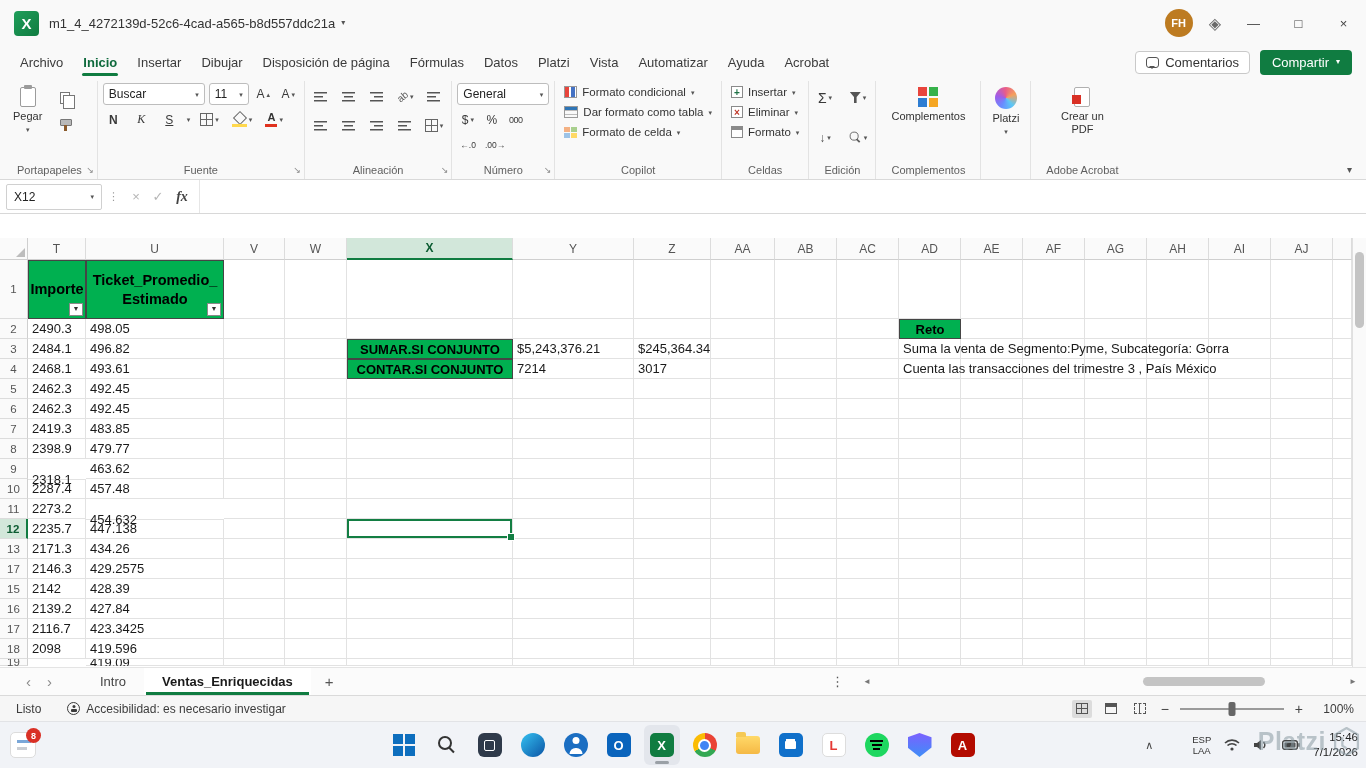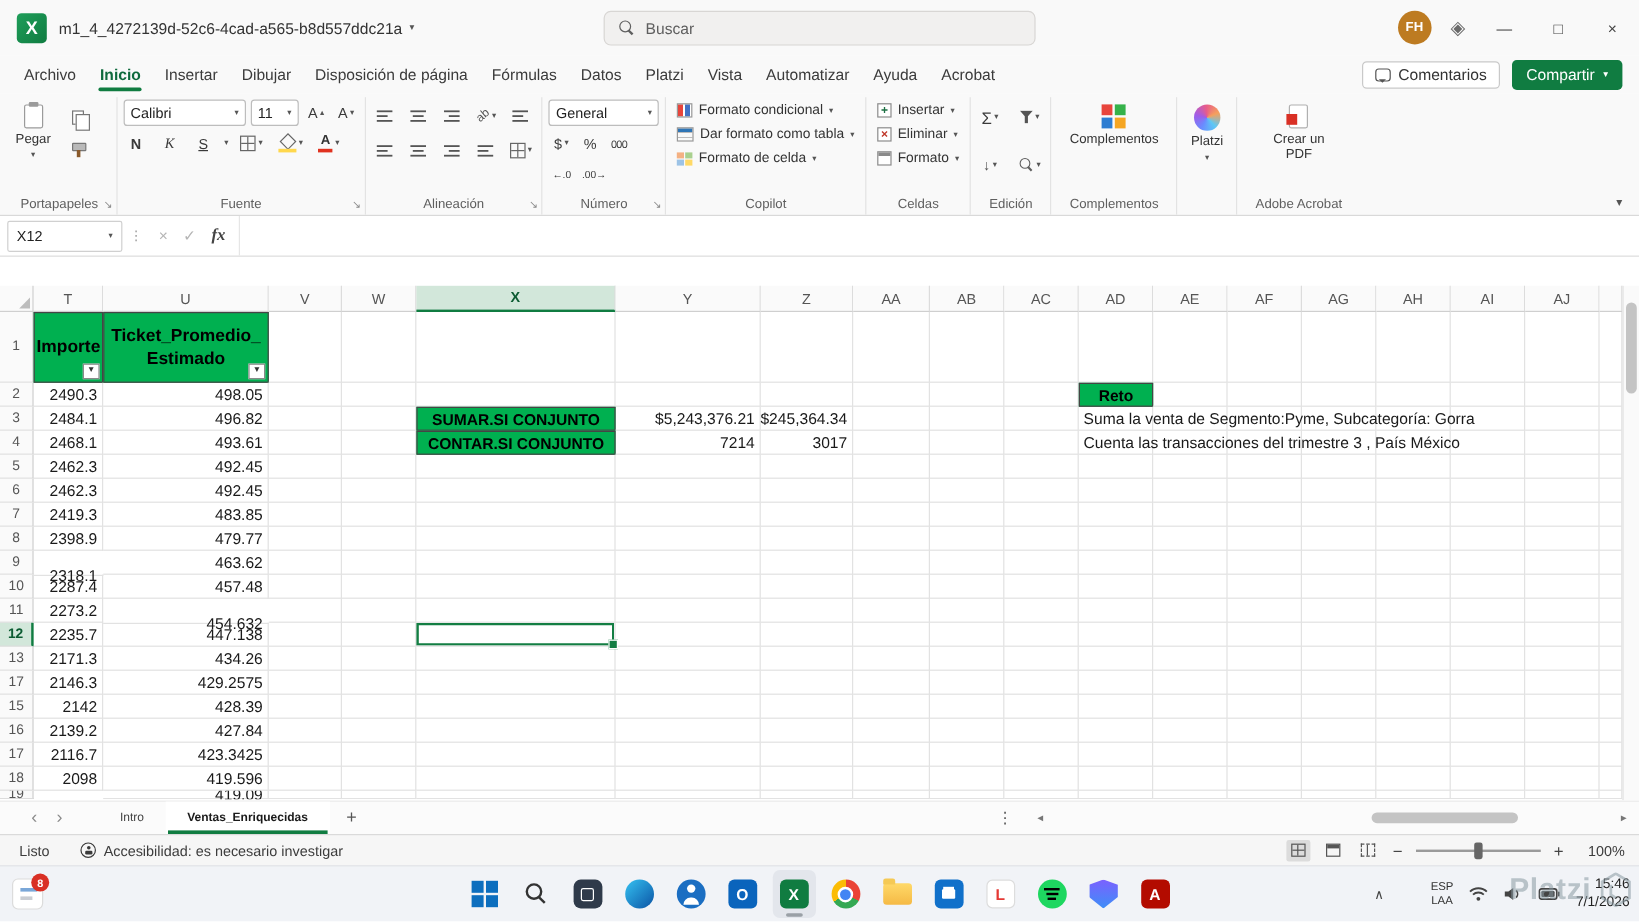--- a/index.html
+++ b/index.html
@@ -94,35 +94,35 @@
 #grid{width:1352px}
 .g-row{display:flex;height:20px}
 .g-row>*{flex:0 0 auto}
 .g-corner{width:28px;background:#fafafa;border-right:1px solid #cfcfcf;border-bottom:1px solid #cfcfcf;position:relative}
 .g-corner::after{content:"";position:absolute;right:2px;bottom:2px;border-left:9px solid transparent;border-bottom:9px solid #bdbdbd}
 .g-colhdr{background:#fafafa;border-right:1px solid #dcdcdc;border-bottom:1px solid #cfcfcf;font-size:12px;color:#555;display:flex;align-items:center;justify-content:center}
 .g-colhdr.sel{background:#d2e7da;border-bottom:2px solid #107C41;color:#0c5c32;font-weight:700}
 .g-rowhdr{width:28px;background:#fafafa;border-right:1px solid #cfcfcf;border-bottom:1px solid #dcdcdc;font-size:11.5px;color:#555;display:flex;align-items:center;justify-content:center}
 .g-rowhdr.sel{background:#d2e7da;border-right:2px solid #107C41;color:#0c5c32;font-weight:700}
 .g-cell{border-right:1px solid #e2e2e2;border-bottom:1px solid #e2e2e2;font-size:13px;display:flex;align-items:center;padding:0 4px;position:relative;color:#1a1a1a;background:transparent}
-.g-cell.num{justify-content:flex-end}
+.g-cell.num{justify-content:flex-start}
 .g-cell.greenc{background:#00B050;font-weight:700;justify-content:center;border:1px solid #454545;color:#000}
 .g-cell.hdrcell{background:#00B050;font-weight:700;justify-content:center;text-align:center;white-space:pre-line;font-size:14.5px;line-height:1.25;border:1px solid #454545;color:#000}
 .g-cell.spill span.spilltext{position:relative;z-index:3;white-space:nowrap}
 .filter-btn{position:absolute;right:2px;bottom:2px;width:14px;height:13px;background:#fff;border:1px solid #8a8a8a;font-size:7px;color:#333;display:flex;align-items:center;justify-content:center;font-weight:400;z-index:2}
 .g-cell.selcell{box-shadow:inset 0 0 0 2px #137E43;z-index:4}
 .g-cell.selcell::after{content:"";position:absolute;right:-3px;bottom:-3px;width:6px;height:6px;background:#137E43;border:1px solid #fff;z-index:5}
 .vscroll{position:absolute;top:0;right:0;bottom:0;width:14px;background:#fafafa;border-left:1px solid #e0e0e0}
 .vs-thumb{position:absolute;top:14px;left:2px;width:9px;height:76px;background:#c4c4c4;border-radius:5px}
 
 
 .sheetbar{flex:0 0 28px;background:#fbfbfb;border-top:1px solid #e4e4e4;display:flex;align-items:center;padding-left:18px}
 .nav-arrow{color:#8a8a8a;font-size:15px;padding:0 8px;line-height:1}
 #sheet-tabs{display:flex;height:100%;margin-left:22px}
-.sheettab{display:flex;align-items:center;padding:0 18px;font-size:10px;color:#444;position:relative;white-space:nowrap}
+.sheettab{display:flex;align-items:center;padding:0 18px;font-size:13px;color:#444;position:relative;white-space:nowrap}
 .sheettab.active{background:#fff;font-weight:700;color:#1a1a1a}
 .sheettab.active::after{content:"";position:absolute;left:2px;right:2px;bottom:0;height:3px;background:#107C41}
 .add-sheet{font-size:15px;color:#555;padding:0 14px}
 .sheet-menu{margin-left:auto;color:#555;font-size:13px;padding:0 10px}
 .hscroll{display:flex;align-items:center;width:512px;height:100%;padding:0 4px}
 .hs-arrow{font-size:8px;color:#777;padding:0 5px}
 .hs-track{flex:1;height:10px;position:relative}
 .hs-thumb{position:absolute;left:57%;width:122px;height:9px;background:#c4c4c4;border-radius:5px;top:0}
 
 
@@ -190,24 +190,20 @@
 <body>
 
 <div id="app">
 
   <div class="titlebar">
     <span class="xl-logo">X</span>
     <span class="doc-title">
       <span>m1_4_4272139d-52c6-4cad-a565-b8d557ddc21a</span>
       <span class="chev">▾</span>
     </span>
-    <div class="search-pill">
-      <span class="mag"></span>
-      <span>Buscar</span>
-    </div>
     <div class="tbar-right">
       <span class="avatar">FH</span>
       <span class="globe">◈</span>
       <span class="win-btn">—</span>
       <span class="win-btn">□</span>
       <span class="win-btn">×</span>
     </div>
   </div>
 
   <div class="tabrow">
@@ -258,21 +254,21 @@
       <div class="rg-label">
         <span>Portapapeles</span>
         <span class="launch">↘</span>
       </div>
     </div>
 
     <div class="rgroup">
       <div class="rg-body rg-col">
         <div class="icorow" style="gap:4px">
           <div class="combo" style="width:102px">
-            <span style="flex:1">Calibri</span>
+            <span style="flex:1">Buscar</span>
               <span class="tri">▾</span>
           </div>
           <div class="combo" style="width:40px">
             <span style="flex:1">11</span>
               <span class="tri">▾</span>
           </div>
           <span class="sbtn">A<span class="tri">▴</span></span>
           <span class="sbtn">A<span class="tri">▾</span></span>
         </div>
         <div class="icorow">

